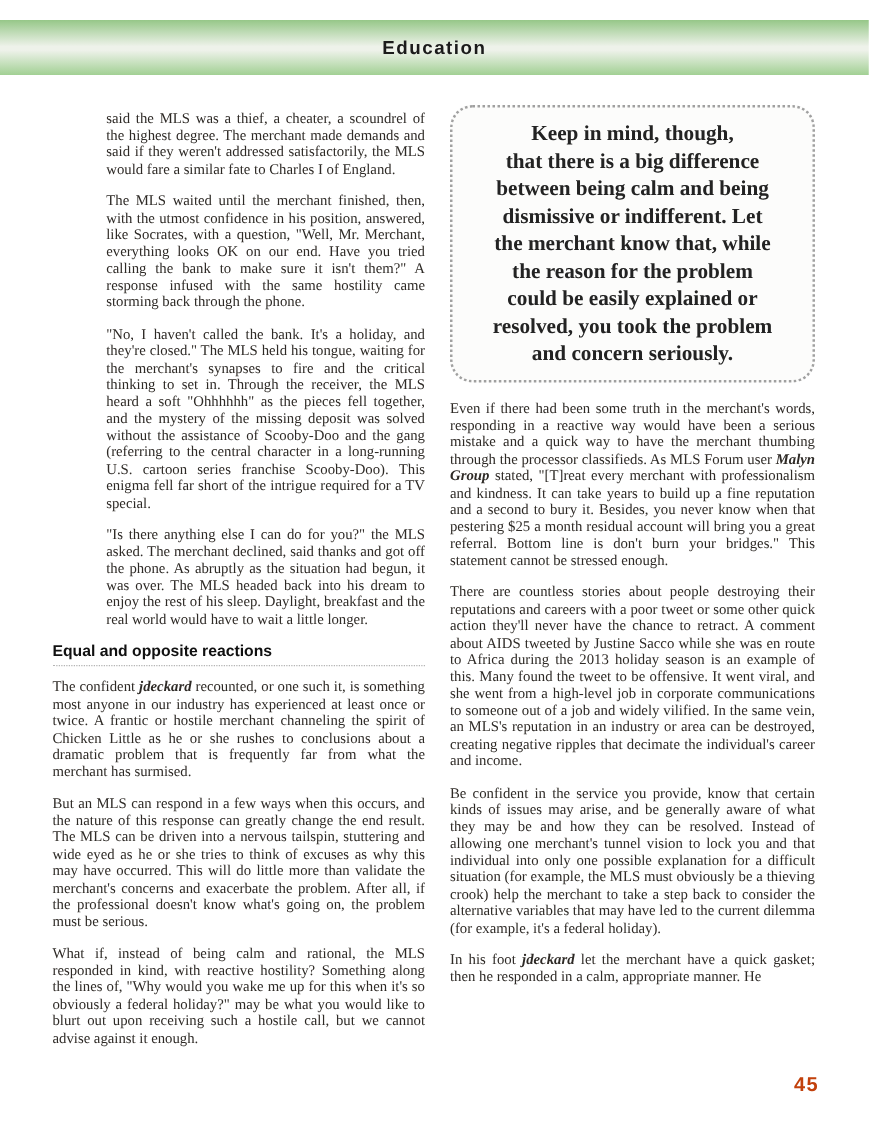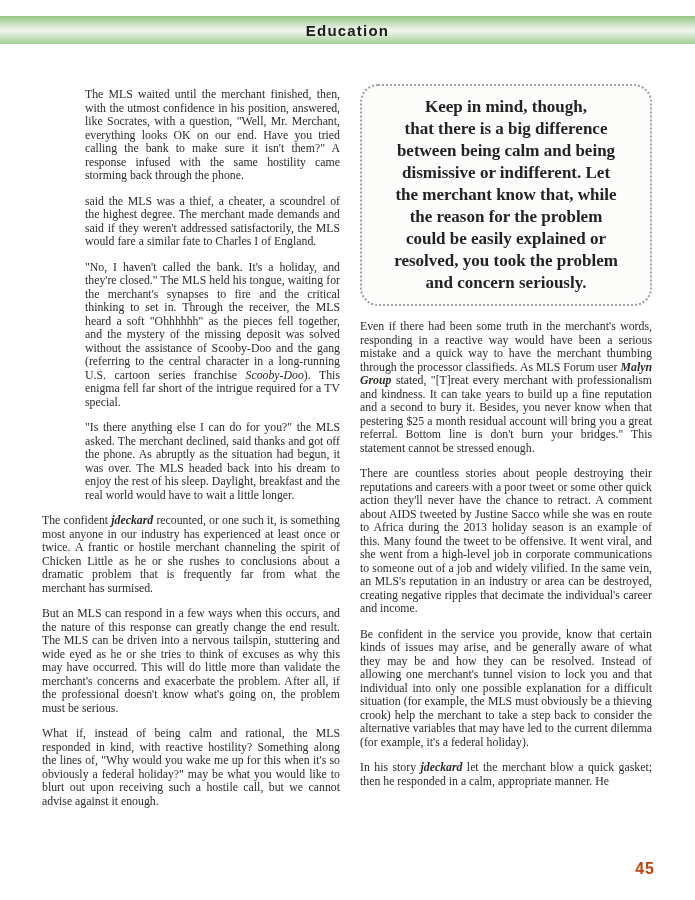--- a/index.html
+++ b/index.html
@@ -1,36 +1,36 @@
 <!DOCTYPE html>
 <html><head>
 <meta charset="utf-8">
 <style>
   html,body{margin:0;padding:0;}
   body{
     width:695px;height:900px;position:relative;background:#ffffff;
     font-family:"Liberation Serif", serif;overflow:hidden;
   }
   .header-bar{
-    position:absolute;top:16px;left:0;width:695px;height:28px;
+    position:absolute;top:16px;left:0;width:695px;height:44px;
     background:linear-gradient(to bottom,#96c788 0%,#eef2ea 48%,#eef2ea 55%,#a2d094 100%);
     display:flex;align-items:center;justify-content:center;
   }
   .header-title{
     font-family:"Liberation Sans", sans-serif;font-weight:bold;
     font-size:15px;letter-spacing:1.2px;color:#1b1b1b;
   }
   .col-left{position:absolute;left:42px;top:88px;width:298px;}
   .col-right{position:absolute;left:360px;top:84px;width:292px;}
   .story-block{margin-left:43px;}
   p.body-par{
     margin:0 0 12px 0;text-align:justify;
     font-size:11.8px;line-height:13.5px;color:#2e2a26;
   }
-  p.body-par span.i{font-style:italic;}
+  p.body-par span.i{}
   p.body-par span.bi{font-style:italic;font-weight:bold;}
   .section-heading{
     font-family:"Liberation Sans", sans-serif;font-weight:bold;
     font-size:12.6px;color:#101010;margin:2px 0 10px 0;
     padding-bottom:4px;border-bottom:1.5px dotted #b3b3b3;
   }
   .quote-box{
     border:2px dotted #a0a0a0;border-radius:18px;background:#fcfcfb;
     padding:10px 10px;margin-bottom:14px;text-align:center;
   }
@@ -46,41 +46,42 @@
 </style>
 </head>
 <body>
 
 <div class="header-bar">
   <span class="header-title">Education</span>
 </div>
 
 <div class="col-left">
   <div class="story-block">
+    <p class="body-par"><span>said the MLS was a thief, a cheater, a scoundrel of the highest degree. The merchant made demands and said if they weren't addressed satisfactorily, the MLS would fare a similar fate to Charles I of England.</span></p>
     <p class="body-par"><span>The MLS waited until the merchant finished, then, with the utmost confidence in his position, answered, like Socrates, with a question, "Well, Mr. Merchant, everything looks OK on our end. Have you tried calling the bank to make sure it isn't them?" A response infused with the same hostility came storming back through the phone.</span></p>
-    <p class="body-par"><span>said the MLS was a thief, a cheater, a scoundrel of the highest degree. The merchant made demands and said if they weren't addressed satisfactorily, the MLS would fare a similar fate to Charles I of England.</span></p>
     <p class="body-par"><span>"No, I haven't called the bank. It's a holiday, and they're closed." The MLS held his tongue, waiting for the merchant's synapses to fire and the critical thinking to set in. Through the receiver, the MLS heard a soft "Ohhhhhh" as the pieces fell together, and the mystery of the missing deposit was solved without the assistance of Scooby-Doo and the gang (referring to the central character in a long-running U.S. cartoon series franchise </span><span class="i">Scooby-Doo</span><span>). This enigma fell far short of the intrigue required for a TV special.</span></p>
     <p class="body-par"><span>"Is there anything else I can do for you?" the MLS asked. The merchant declined, said thanks and got off the phone. As abruptly as the situation had begun, it was over. The MLS headed back into his dream to enjoy the rest of his sleep. Daylight, breakfast and the real world would have to wait a little longer.</span></p>
   </div>
+  <div class="section-heading">Equal and opposite reactions</div>
   <p class="body-par"><span>The confident </span><span class="bi">jdeckard</span><span> recounted, or one such it, is something most anyone in our industry has experienced at least once or twice. A frantic or hostile merchant channeling the spirit of Chicken Little as he or she rushes to conclusions about a dramatic problem that is frequently far from what the merchant has surmised.</span></p>
   <p class="body-par"><span>But an MLS can respond in a few ways when this occurs, and the nature of this response can greatly change the end result. The MLS can be driven into a nervous tailspin, stuttering and wide eyed as he or she tries to think of excuses as why this may have occurred. This will do little more than validate the merchant's concerns and exacerbate the problem. After all, if the professional doesn't know what's going on, the problem must be serious.</span></p>
   <p class="body-par"><span>What if, instead of being calm and rational, the MLS responded in kind, with reactive hostility? Something along the lines of, "Why would you wake me up for this when it's so obviously a federal holiday?" may be what you would like to blurt out upon receiving such a hostile call, but we cannot advise against it enough.</span></p>
 </div>
 
 <div class="col-right">
   <div class="quote-box">
     <div class="quote-text">Keep in mind, though,
 that there is a big difference
 between being calm and being
 dismissive or indifferent. Let
 the merchant know that, while
 the reason for the problem
 could be easily explained or
 resolved, you took the problem
 and concern seriously.</div>
   </div>
   <p class="body-par"><span>Even if there had been some truth in the merchant's words, responding in a reactive way would have been a serious mistake and a quick way to have the merchant thumbing through the processor classifieds. As MLS Forum user </span><span class="bi">Malyn Group</span><span> stated, "[T]reat every merchant with professionalism and kindness. It can take years to build up a fine reputation and a second to bury it. Besides, you never know when that pestering $25 a month residual account will bring you a great referral. Bottom line is don't burn your bridges." This statement cannot be stressed enough.</span></p>
   <p class="body-par"><span>There are countless stories about people destroying their reputations and careers with a poor tweet or some other quick action they'll never have the chance to retract. A comment about AIDS tweeted by Justine Sacco while she was en route to Africa during the 2013 holiday season is an example of this. Many found the tweet to be offensive. It went viral, and she went from a high-level job in corporate communications to someone out of a job and widely vilified. In the same vein, an MLS's reputation in an industry or area can be destroyed, creating negative ripples that decimate the individual's career and income.</span></p>
   <p class="body-par"><span>Be confident in the service you provide, know that certain kinds of issues may arise, and be generally aware of what they may be and how they can be resolved. Instead of allowing one merchant's tunnel vision to lock you and that individual into only one possible explanation for a difficult situation (for example, the MLS must obviously be a thieving crook) help the merchant to take a step back to consider the alternative variables that may have led to the current dilemma (for example, it's a federal holiday).</span></p>
-  <p class="body-par"><span>In his story </span><span class="bi">jdeckard</span><span> let the merchant blow a quick gasket; then he responded in a calm, appropriate manner. He</span></p>
+  <p class="body-par"><span>In his foot </span><span class="bi">jdeckard</span><span> let the merchant have a quick gasket; then he responded in a calm, appropriate manner. He</span></p>
 </div>
 
 <div class="page-number">45</div>
 
 </body></html>

